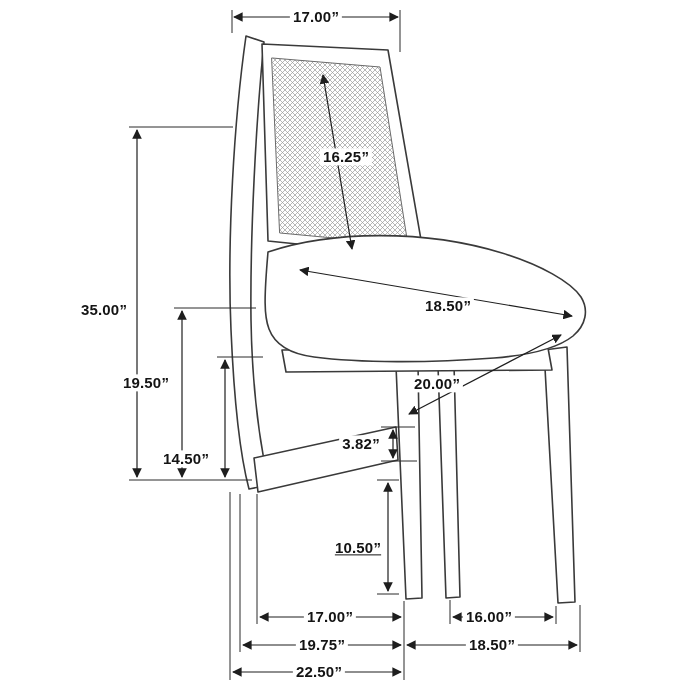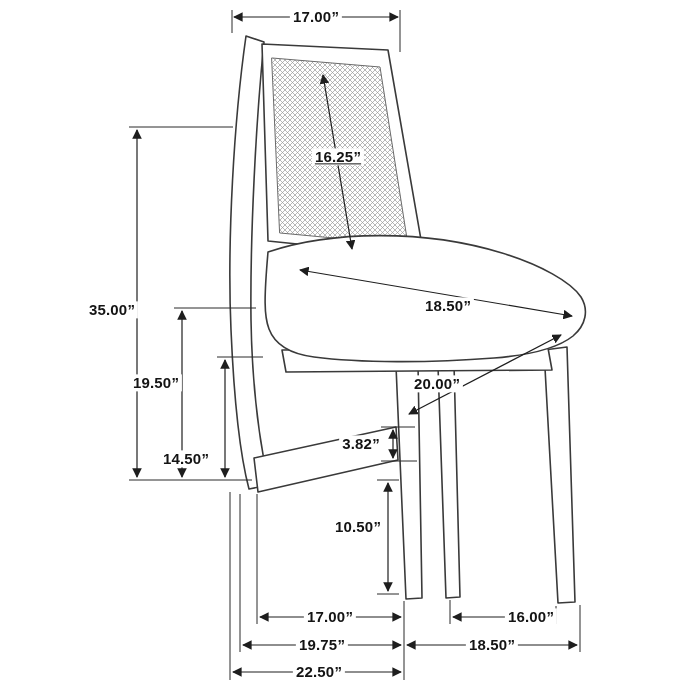--- a/index.html
+++ b/index.html
@@ -89,27 +89,27 @@
       <line class="dimline" x1="388" y1="483" x2="388" y2="591"></line>
       <line class="dimline" x1="260" y1="617" x2="401" y2="617"></line>
       <line class="dimline" x1="453" y1="617" x2="553" y2="617"></line>
       <line class="dimline" x1="243" y1="645" x2="401" y2="645"></line>
       <line class="dimline" x1="407" y1="645" x2="577" y2="645"></line>
       <line class="dimline" x1="233" y1="672" x2="401" y2="672"></line>
     </g>
   </svg>
 
   <span class="dim-label" style="left:316px; top:17px;">17.00”</span>
-  <span class="dim-label" style="left:338px; top:157px;text-decoration:underline;">16.25”</span>
-  <span class="dim-label" style="left:112px; top:310px;">35.00”</span>
-  <span class="dim-label" style="left:156px; top:383px;">19.50”</span>
+  <span class="dim-label" style="left:346px; top:157px;">16.25”</span>
+  <span class="dim-label" style="left:104px; top:310px;">35.00”</span>
+  <span class="dim-label" style="left:146px; top:383px;">19.50”</span>
   <span class="dim-label" style="left:186px; top:420px;margin-top:39px;">14.50”</span>
   <span class="dim-label" style="left:448px; top:306px;">18.50”</span>
   <span class="dim-label" style="left:437px; top:367px;margin-top:17px;">20.00”</span>
   <span class="dim-label" style="left:361px; top:444px;">3.82”</span>
-  <span class="dim-label" style="left:358px; top:527px;">10.50”</span>
+  <span class="dim-label" style="left:358px; top:548px;text-decoration:underline;">10.50”</span>
   <span class="dim-label" style="left:330px; top:617px;">17.00”</span>
-  <span class="dim-label" style="left:531px; top:617px;">16.00”</span>
+  <span class="dim-label" style="left:489px; top:617px;">16.00”</span>
   <span class="dim-label" style="left:322px; top:645px;">19.75”</span>
   <span class="dim-label" style="left:492px; top:645px;">18.50”</span>
   <span class="dim-label" style="left:319px; top:672px;">22.50”</span>
 
 </div>
 
 </body></html>

